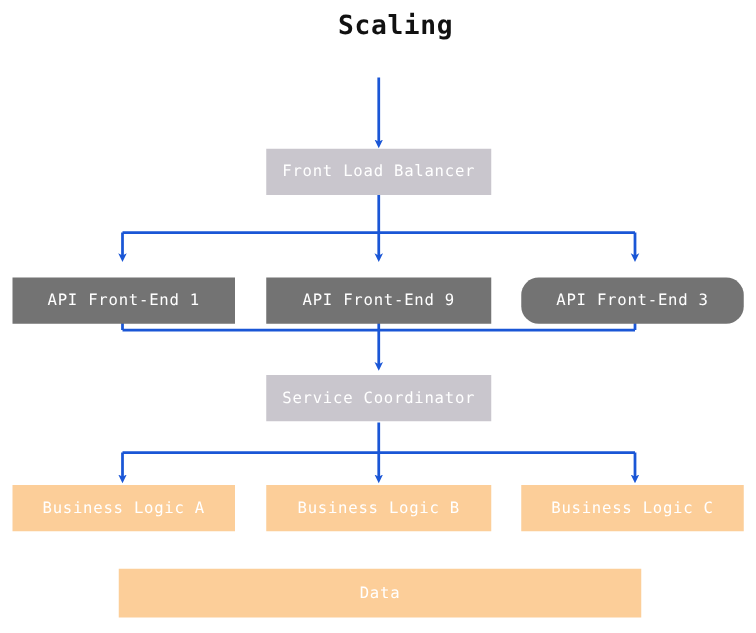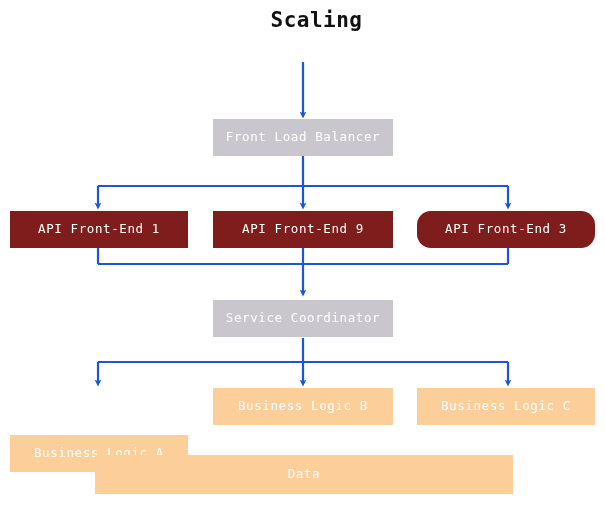--- a/index.html
+++ b/index.html
@@ -45,21 +45,21 @@
     align-items: center;
     justify-content: center;
     font-family: "DejaVu Sans Mono", "Liberation Mono", monospace;
     font-size: 12.5px;
     color: #ffffff;
     letter-spacing: 0.6px;
     white-space: nowrap;
     line-height: 1;
   }
   .node.gray   { background: #c9c6cd; }
-  .node.cyan   { background: #7f1d1d; }
+  .node.cyan   { background: #737373; margin-top: 11px; }
   .node.orange { background: #fcce99; }
 </style>
 </head>
 <body>
 
 <div id="canvas">
 
   <div class="title">Scaling</div>
 
   <svg id="diagram-svg" viewBox="0 0 605 506" xmlns="http://www.w3.org/2000/svg">
@@ -99,19 +99,19 @@
   </svg>
 
   <div class="node gray" style="left:213px; top:119px; width:180px; height:37px;">Front Load Balancer</div>
 
   <div class="node cyan" style="left:10px; top:211px; width:178px; height:37px;">API Front-End 1</div>
   <div class="node cyan" style="left:213px; top:211px; width:180px; height:37px;">API Front-End 9</div>
   <div class="node cyan" style="left:417px; top:211px; width:178px; height:37px;border-radius:14px;">API Front-End 3</div>
 
   <div class="node gray" style="left:213px; top:300px; width:180px; height:37px;text-align:center;">Service Coordinator</div>
 
-  <div class="node orange" style="left:10px; top:388px; width:178px; height:37px;margin-top:47px;">Business Logic A</div>
+  <div class="node orange" style="left:10px; top:388px; width:178px; height:37px;">Business Logic A</div>
   <div class="node orange" style="left:213px; top:388px; width:180px; height:37px;">Business Logic B</div>
   <div class="node orange" style="left:95px; top:455px; width:418px; height:39px;">Data</div>
 
   <div class="node orange" style="left:417px; top:388px; width:178px; height:37px;">Business Logic C</div>
 
 </div>
 
 </body></html>

